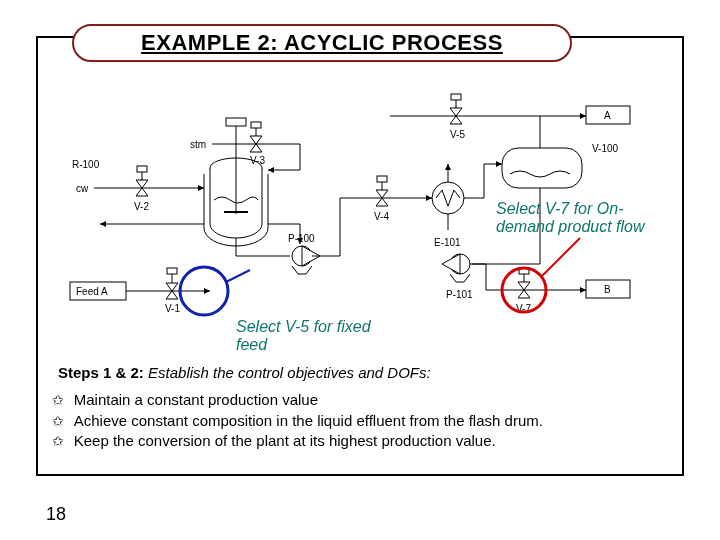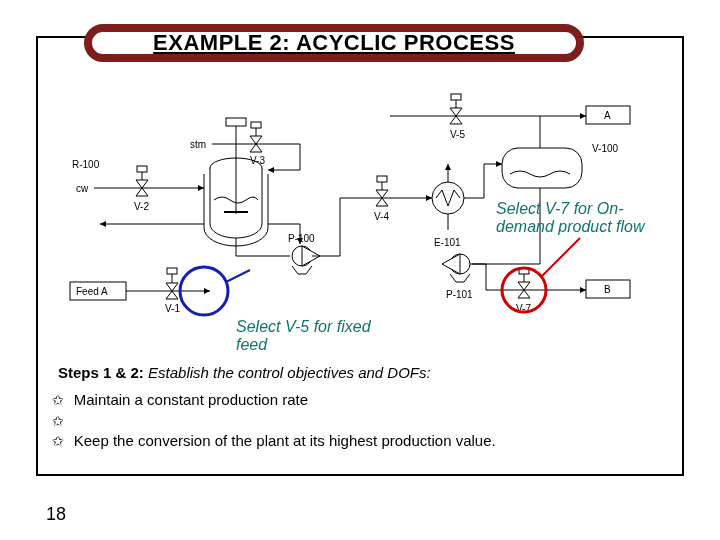--- a/index.html
+++ b/index.html
@@ -1,19 +1,19 @@
 <!DOCTYPE html>
 <html><head>
 <meta charset="utf-8">
 <style>
   * { box-sizing: border-box; margin: 0; padding: 0; }
   html, body { width: 720px; height: 540px; font-family: "Comic Sans MS", "Comic Sans", cursive, sans-serif; background: #fff; color: #000; }
   .slide { position: relative; width: 720px; height: 540px; }
   .frame { position: absolute; left: 36px; top: 36px; width: 648px; height: 440px; border: 2px solid #000; }
-  .title-box { position: absolute; left: 84px; top: 24px; width: 500px; height: 38px; border: 8px solid #7f1d1d; border-radius: 20px; background: #fff; display: flex; align-items: center; justify-content: center; }
+  .title-box { position: absolute; left: 72px; top: 24px; width: 500px; height: 38px; border: 2px solid #7f1d1d; border-radius: 20px; background: #fff; display: flex; align-items: center; justify-content: center; }
   .title-text { font-size: 22px; font-weight: bold; text-decoration: underline; letter-spacing: 0.5px; }
   
   .diagram { position: absolute; left: 40px; top: 64px; width: 640px; height: 260px; }
   .diagram svg { width: 100%; height: 100%; }
   .eq-label { font-family: Arial, sans-serif; font-size: 10px; fill: #000; }
   .box { fill: #fff; stroke: #000; stroke-width: 1; }
   
   .anno { position: absolute; font-style: italic; font-size: 16px; color: #0f766e; line-height: 1.15; }
   .anno-v7 { left: 496px; top: 200px; width: 170px; }
   .anno-v1 { left: 236px; top: 318px; width: 170px; }
@@ -175,24 +175,25 @@
   <div class="anno anno-v7">Select V-7 for On-demand product flow</div>
   <div class="anno anno-v1">Select V-5 for fixed feed</div>
 
   <div class="body">
     <div class="steps-line">
       <span class="steps-bold">Steps 1 &amp; 2:</span><span> Establish the control objectives and DOFs:</span>
     </div>
     <ul class="bullets">
       <li>
           <span class="star">✩</span>
-          <span>Maintain a constant production rate</span>
+          <span>Maintain a constant production value</span>
         </li>
       <li>
           <span class="star">✩</span>
+          <span>Achieve constant composition in the liquid effluent from the flash drum.</span>
         </li>
       <li>
           <span class="star">✩</span>
           <span>Keep the conversion of the plant at its highest production value.</span>
         </li>
     </ul>
   </div>
 
   <div class="page-num">18</div>
 </div>

